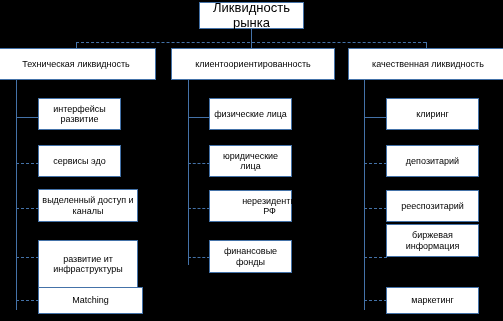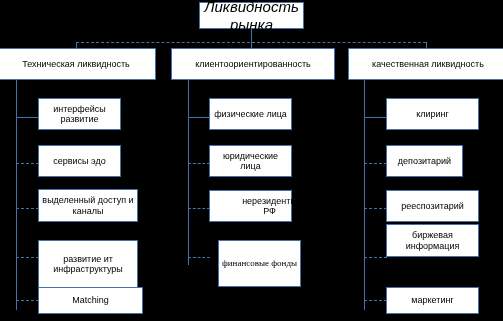--- a/index.html
+++ b/index.html
@@ -22,22 +22,21 @@
     box-sizing: border-box;
     display: flex;
     align-items: center;
     justify-content: center;
     text-align: center;
     color: #000000;
     line-height: 1.15;
     padding: 1px 2px;
   }
   .root {
-    font-size: 15px;
-    font-style: italic;
+    font-size: 13px;
   }
   .branch {
     font-size: 9px;
   }
   .leaf {
     font-size: 9px;
   }
   .conn {
     position: absolute;
     background: #4472A8;
@@ -112,36 +111,36 @@
 
   <div class="node leaf" style="left:209px; top:98px; width:83px; height:32px;">
     <span>физические лица</span>
   </div>
   <div class="node leaf" style="left:209px; top:145px; width:83px; height:32px;align-items:center;">
     <span>юридические лица</span>
   </div>
   <div class="node leaf" style="left:209px; top:190px; width:83px; height:32px;padding-left:40px;">
     <span>нерезиденты РФ</span>
   </div>
-  <div class="node leaf" style="left:218px; top:240px; width:83px; height:47px;font-family:Liberation Serif, serif;">
+  <div class="node leaf" style="left:209px; top:240px; width:83px; height:33px;">
     <span>финансовые фонды</span>
   </div>
 
   <div class="conn conn-v" style="left:364px; top:80px; height:230px;"></div>
 
   <div class="conn conn-h" style="left:364px; top:117px; width:23px;"></div>
   <div class="conn-dash-h" style="left:364px; top:163px; width:23px;"></div>
   <div class="conn-dash-h" style="left:364px; top:208px; width:23px;"></div>
   <div class="conn-dash-h" style="left:364px; top:257px; width:23px;"></div>
   <div class="conn-dash-h" style="left:364px; top:300px; width:23px;"></div>
 
   <div class="node leaf" style="left:386px; top:98px; width:93px; height:32px;">
     <span>клиринг</span>
   </div>
-  <div class="node leaf" style="left:386px; top:145px; width:77px; height:32px;justify-content:center;">
+  <div class="node leaf" style="left:386px; top:145px; width:93px; height:32px;justify-content:center;">
     <span>депозитарий</span>
   </div>
   <div class="node leaf" style="left:386px; top:190px; width:93px; height:32px;">
     <span>рееспозитарий</span>
   </div>
   <div class="node leaf" style="left:386px; top:224px; width:93px; height:33px;">
     <span>биржевая информация</span>
   </div>
   <div class="node leaf" style="left:386px; top:287px; width:93px; height:27px;">
     <span>маркетинг</span>

